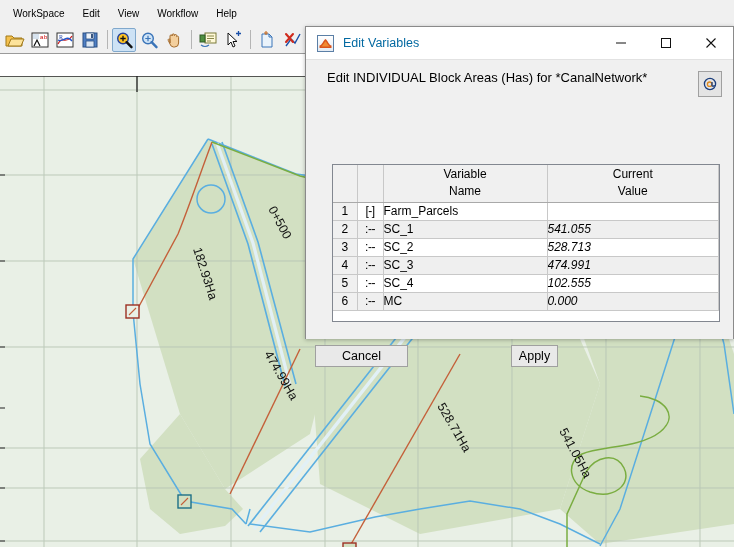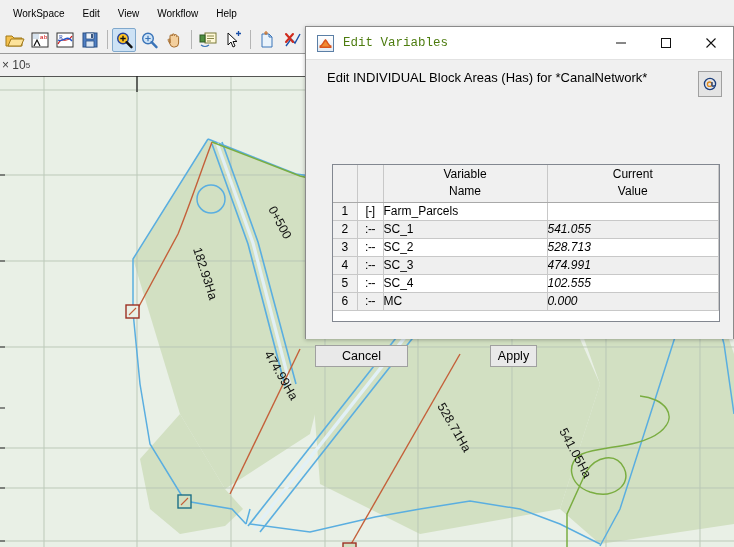--- a/index.html
+++ b/index.html
@@ -60,21 +60,21 @@
   }
   .dlg-title{
     height:33px;background:#ffffff;border-bottom:1px solid #e2e2e2;
     display:flex;align-items:center;box-sizing:border-box;
   }
   .dlg-icon{
     width:17px;height:17px;margin-left:11px;margin-right:9px;
     border:1px solid #5b7fa6;background:linear-gradient(#ffffff,#e4ebf3);
     display:flex;align-items:center;justify-content:center;box-sizing:border-box;
   }
-  .dlg-title-text{font-size:12.5px;color:#4d7c0f;flex:1;font-family:Liberation Mono, monospace;}
+  .dlg-title-text{font-size:12.5px;color:#0369a1;flex:1;}
   .wbtn{
     width:45px;height:32px;display:flex;align-items:center;justify-content:center;
   }
   .dlg-body{position:relative;height:279px;background:#f0f0f0;}
   .dlg-desc{
     position:absolute;left:21px;top:10px;font-size:13px;color:#000;white-space:nowrap;
   }
   .atwrap{
     position:absolute;left:698px;top:71px;width:24px;height:26px;
     background:#e4e4e4;border:1px solid #a0a0a0;
@@ -117,21 +117,21 @@
   .hdr2{display:block;}
 
   
   .dbtn{
     position:absolute;height:22px;background:#e9e9e9;
     border:1px solid #a0a0a0;box-sizing:border-box;
     display:flex;align-items:center;justify-content:center;
     font-size:12.5px;color:#000;
   }
   .btn-cancel{left:9px;top:285px;width:93px;}
-  .btn-apply{left:184px;top:285px;width:47px;}
+  .btn-apply{left:205px;top:285px;width:47px;}
 </style>
 </head>
 <body>
 
 <div id="app">
 
   <div class="menubar">
     <div class="menu-item">WorkSpace</div>
     <div class="menu-item">Edit</div>
     <div class="menu-item">View</div>
@@ -397,24 +397,20 @@
           <text transform="translate(193,195) rotate(72)">182.93Ha</text>
           <text transform="translate(268,155) rotate(62)">0+500</text>
           <text transform="translate(264,300) rotate(60)">474.99Ha</text>
           <text transform="translate(437,352) rotate(60)">528.71Ha</text>
           <text transform="translate(559,377) rotate(62)" fill="#111">541.05Ha</text>
         </g>
 
       </g>
     </svg>
 
-    <div class="axis-label">
-      <span>× 10</span>
-        <sup>5</sup>
-    </div>
   </div>
 
   <div class="dialog">
 
     <div class="dlg-title">
       <span class="dlg-icon">
         <svg width="13" height="11" viewBox="0 0 13 11">
           <path d="M0.5 7.5 C3 7.2 4 3 6.5 1 C9 3 10 7.2 12.5 7.5 L12.5 10 L0.5 10 Z" fill="#d9541e"></path>
           <path d="M2 8.4 C4 7.4 5 4.6 6.5 3.2 C8 4.6 9 7.4 11 8.4 Z" fill="#f08a32"></path>
         </svg>

